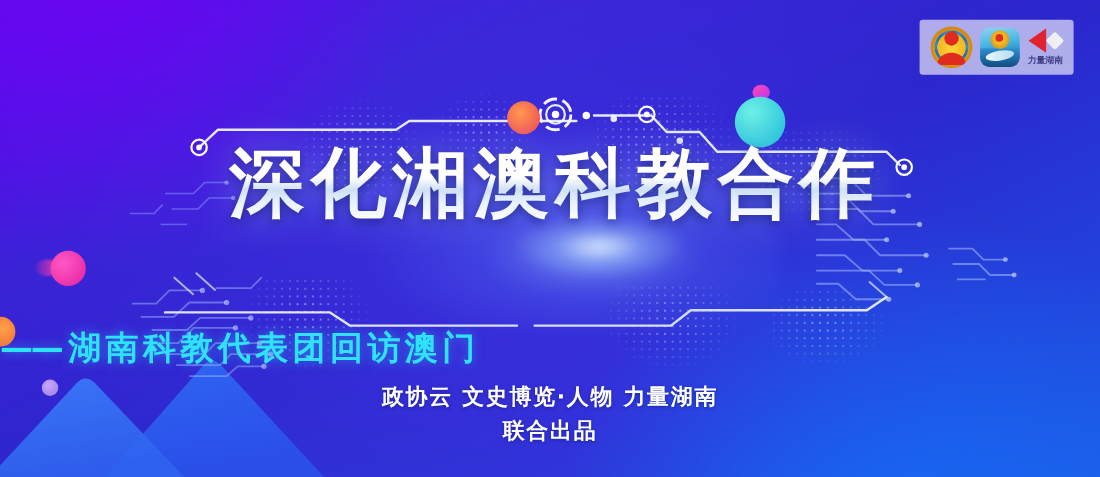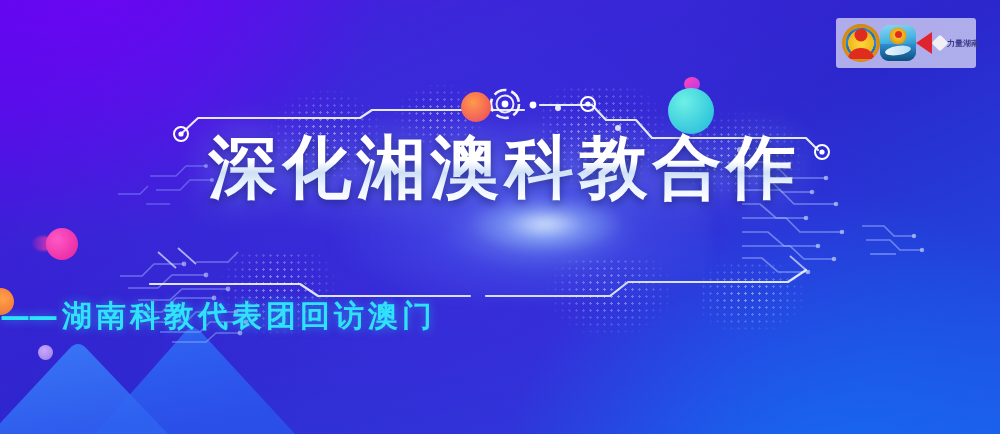--- a/index.html
+++ b/index.html
@@ -140,21 +140,21 @@
     background:linear-gradient(180deg,#2f8fd0,#0f4d7e);}
   .logo-app .emb{position:absolute;left:50%;top:30%;transform:translate(-50%,-50%);
     width:17px;height:17px;border-radius:50%;
     background:radial-gradient(circle at 50% 45%,#ffd83a 0%,#e8a81b 55%,#c4871a 100%);}
   .logo-app .emb::after{content:"";position:absolute;left:50%;top:42%;
     transform:translate(-50%,-50%);width:7px;height:7px;border-radius:50%;background:#e02b1f;}
   .logo-app .boat{position:absolute;left:14%;bottom:18%;width:72%;height:9px;
     border-radius:50%;background:linear-gradient(90deg,#eaf6ff,#b6dcf2);
     transform:rotate(-9deg);}
 
-  .logo-liliang{display:flex;flex-direction:row;align-items:center;justify-content:center;
+  .logo-liliang{display:flex;flex-direction:column;align-items:center;justify-content:center;
     gap:1px;}
   .logo-liliang .mark{position:relative;width:30px;height:22px;}
   .logo-liliang .mark .tri{position:absolute;left:0;top:0;width:0;height:0;
     border-top:11px solid transparent;border-bottom:11px solid transparent;
     border-right:16px solid #e0242f;}
   .logo-liliang .mark .dia{position:absolute;right:0;top:5px;width:12px;height:12px;
     background:#f0f0f4;transform:rotate(45deg);border-radius:2px;}
   .logo-liliang .lbl{font-size:8px;font-weight:bold;color:#3b3a86;letter-spacing:0px;
     font-family:"DejaVu Sans","Liberation Sans",sans-serif;white-space:nowrap;}
 </style>
@@ -319,20 +319,24 @@
   <div class="burst2"></div>
 
   <div class="title-wrap">
     <div class="title-line">深化湘澳科教合作</div>
   </div>
 
   <div class="subtitle">
     <span class="dash">——</span><span>湖南科教代表团回访澳门</span>
   </div>
 
+  <div class="credits">
+    <div class="c1">政协云 文史博览·人物 力量湖南</div>
+    <div class="c2">联合出品</div>
+  </div>
 
   <div class="logo-panel">
 
     <div class="logo-item">
       <div class="logo-cppcc">
         <div class="ring"></div>
         <div class="star"></div>
         <div class="base"></div>
       </div>
     </div>

